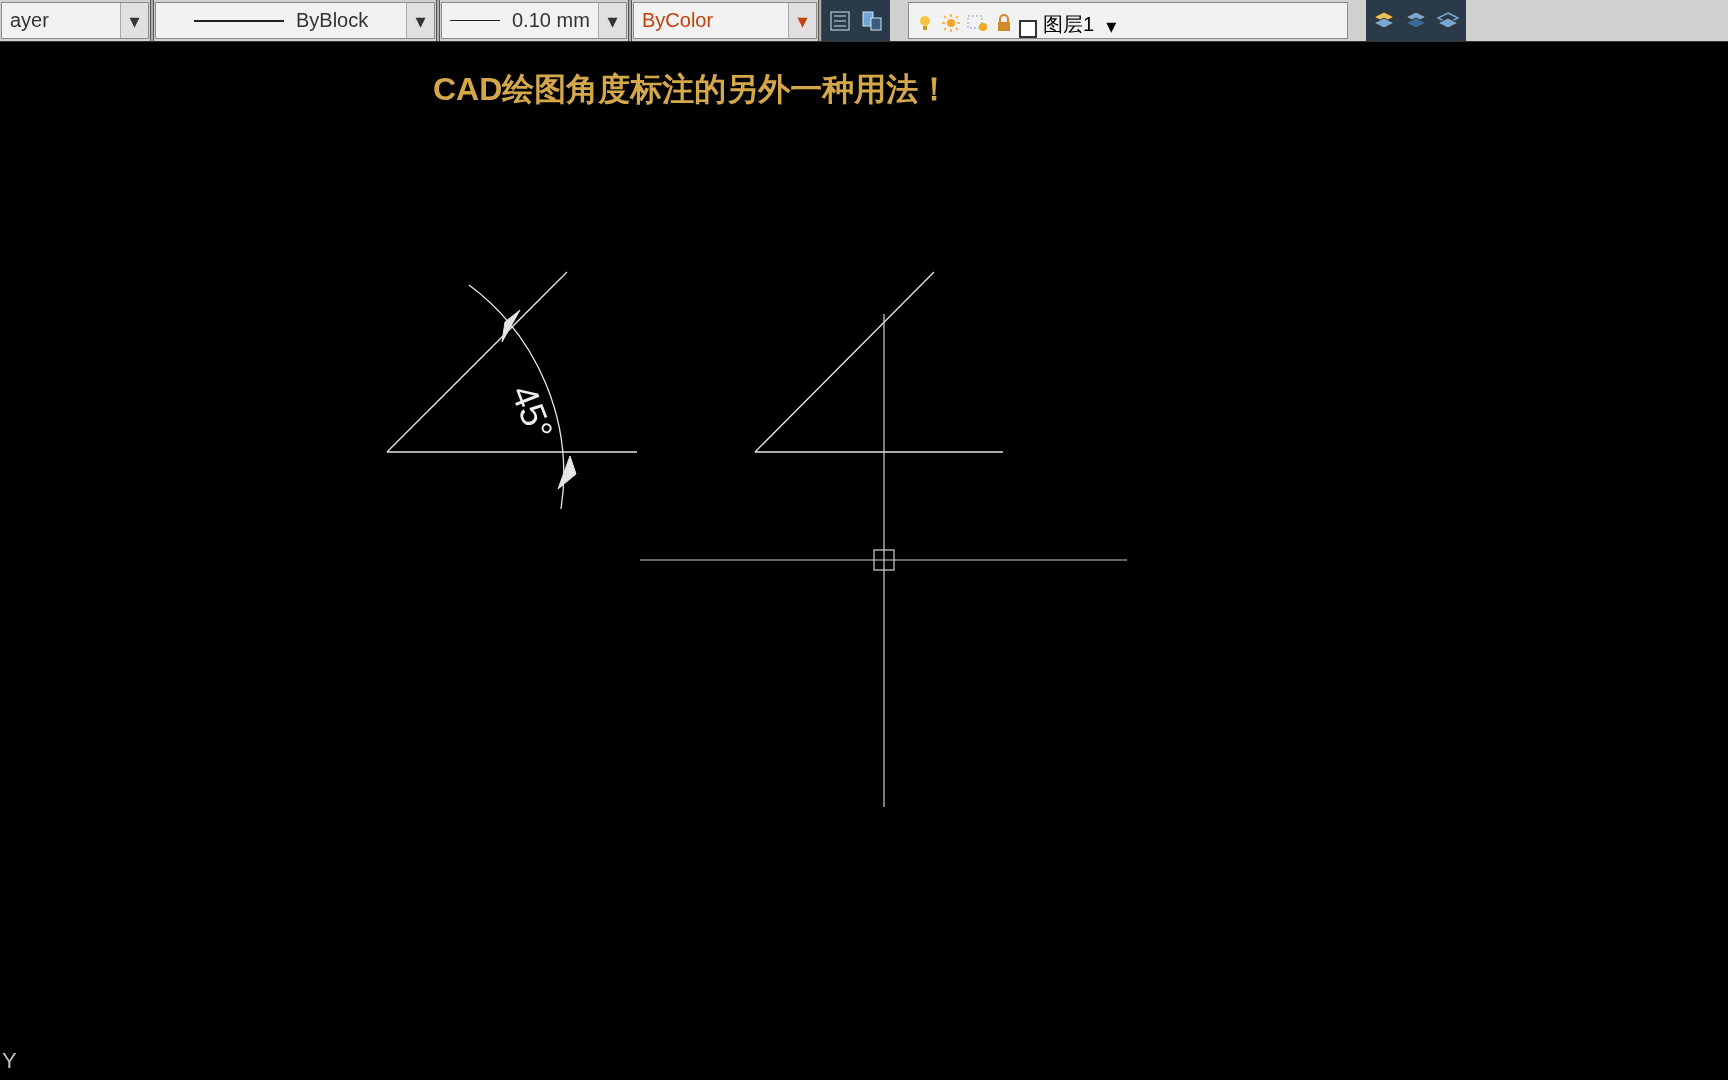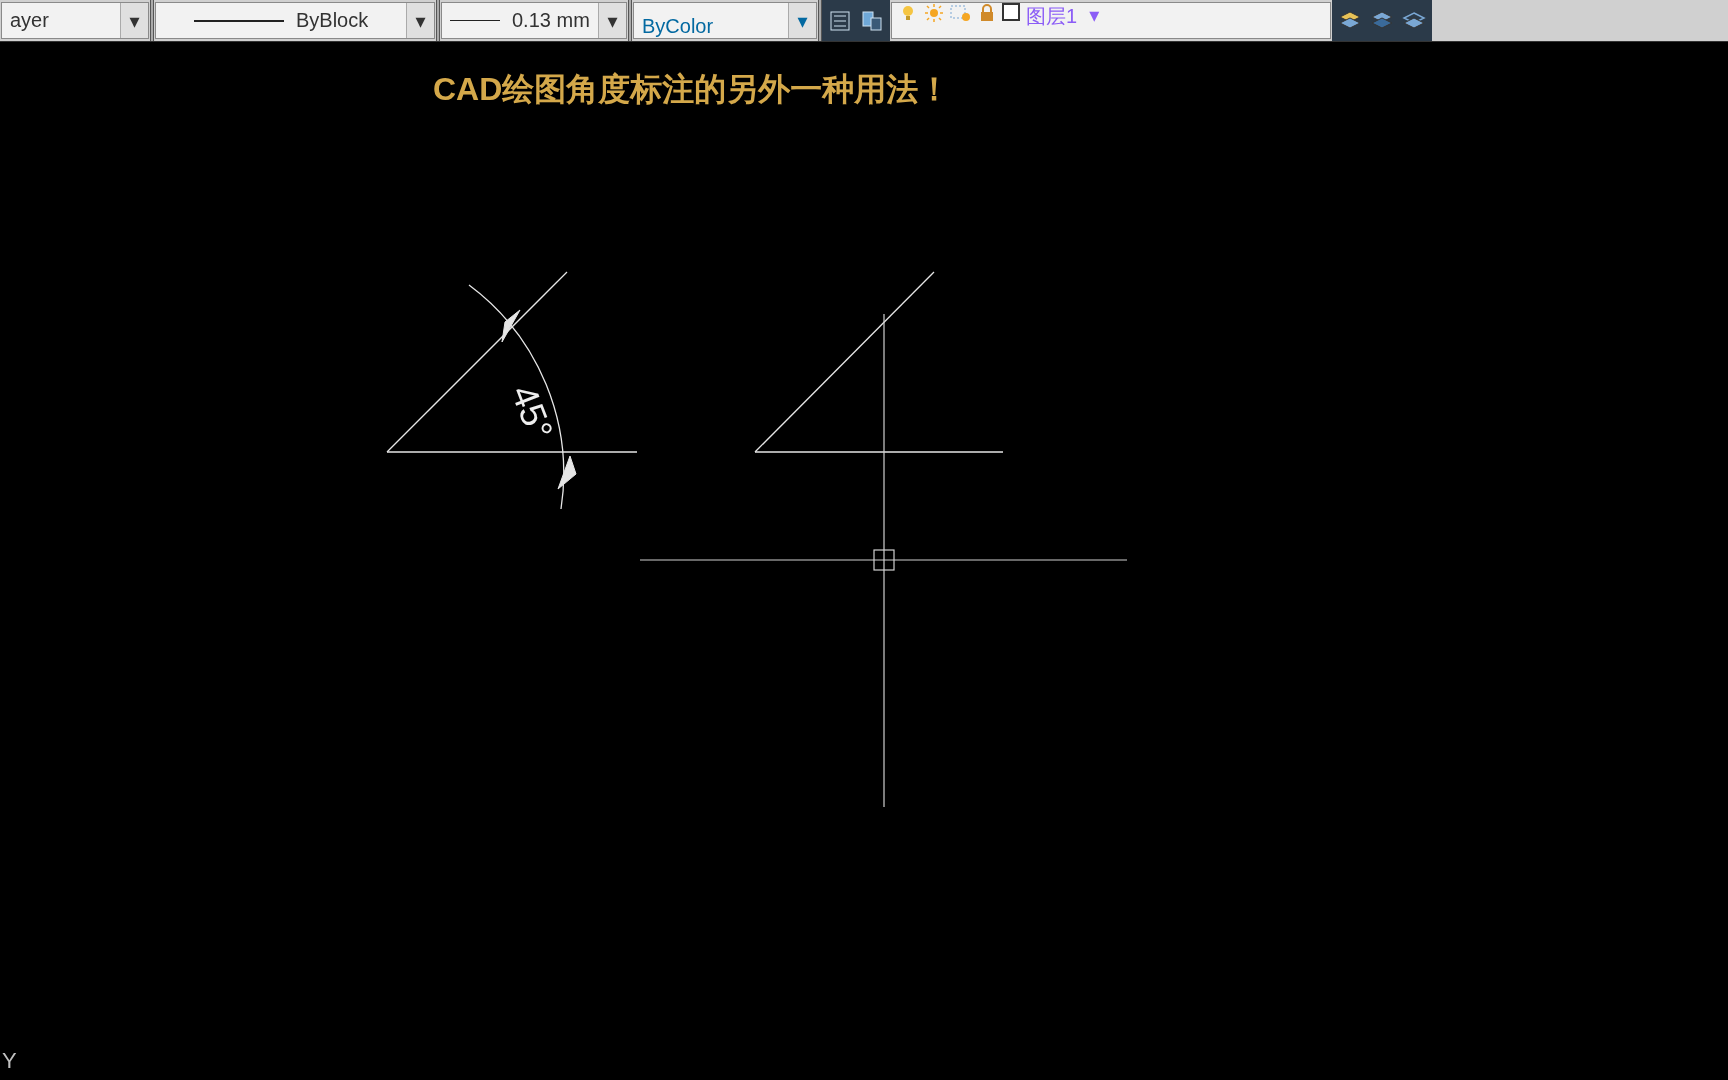--- a/index.html
+++ b/index.html
@@ -28,21 +28,21 @@
       display: flex;
       align-items: center;
       background: #f2f2f2;
       border: 1px solid #8a8a8a;
       margin: 2px 1px;
       font-size: 20px;
       color: #333;
       padding-left: 8px;
       position: relative;
     }
-    .dropdown.disabled { color: #0369a1; align-items: flex-end; }
+    .dropdown.disabled { color: #c2410c; }
     .dropdown .dd-line {
       flex: 0 0 90px;
       height: 0;
       border-top: 2px solid #222;
       margin-right: 12px;
     }
     .dropdown .dd-line.thin { border-top-width: 1px; }
     .dropdown .chev {
       width: 28px;
       display: flex;
@@ -63,28 +63,28 @@
       width: 32px;
       height: 36px;
       display: flex;
       align-items: center;
       justify-content: center;
       color: #d5e3f0;
       font-size: 20px;
     }
     .layer-dd {
       display: flex;
-      align-items: flex-start;
+      align-items: flex-end;
       background: #f2f2f2;
       border: 1px solid #8a8a8a;
-      margin: 2px 1px;
+      margin: 2px 18px;
       padding-left: 6px;
       gap: 6px;
       font-size: 20px;
-      color: #8b5cf6;
+      color: #000000;
     }
     .layer-dd .sq {
       width: 18px; height: 18px; border: 2px solid #333; background: #fff;
     }
     .canvas {
       position: absolute;
       top: 42px; left: 0; right: 0; bottom: 0;
       background: #000;
     }
     .title-text {
@@ -133,21 +133,21 @@
     <span class="dd-line"></span>
     <span>ByBlock</span>
     <span class="flex-spacer"></span>
     <span class="chev">▾</span>
   </div>
 
   <div class="divider"></div>
 
   <div class="dropdown" style="width:186px;">
     <span class="dd-line thin" style="flex-basis:50px;"></span>
-    <span>0.13 mm</span>
+    <span>0.10 mm</span>
     <span class="flex-spacer"></span>
     <span class="chev">▾</span>
   </div>
 
   <div class="divider"></div>
 
   <div class="dropdown disabled" style="width:184px;">
     <span>ByColor</span>
     <span class="flex-spacer"></span>
     <span class="chev">▾</span>

